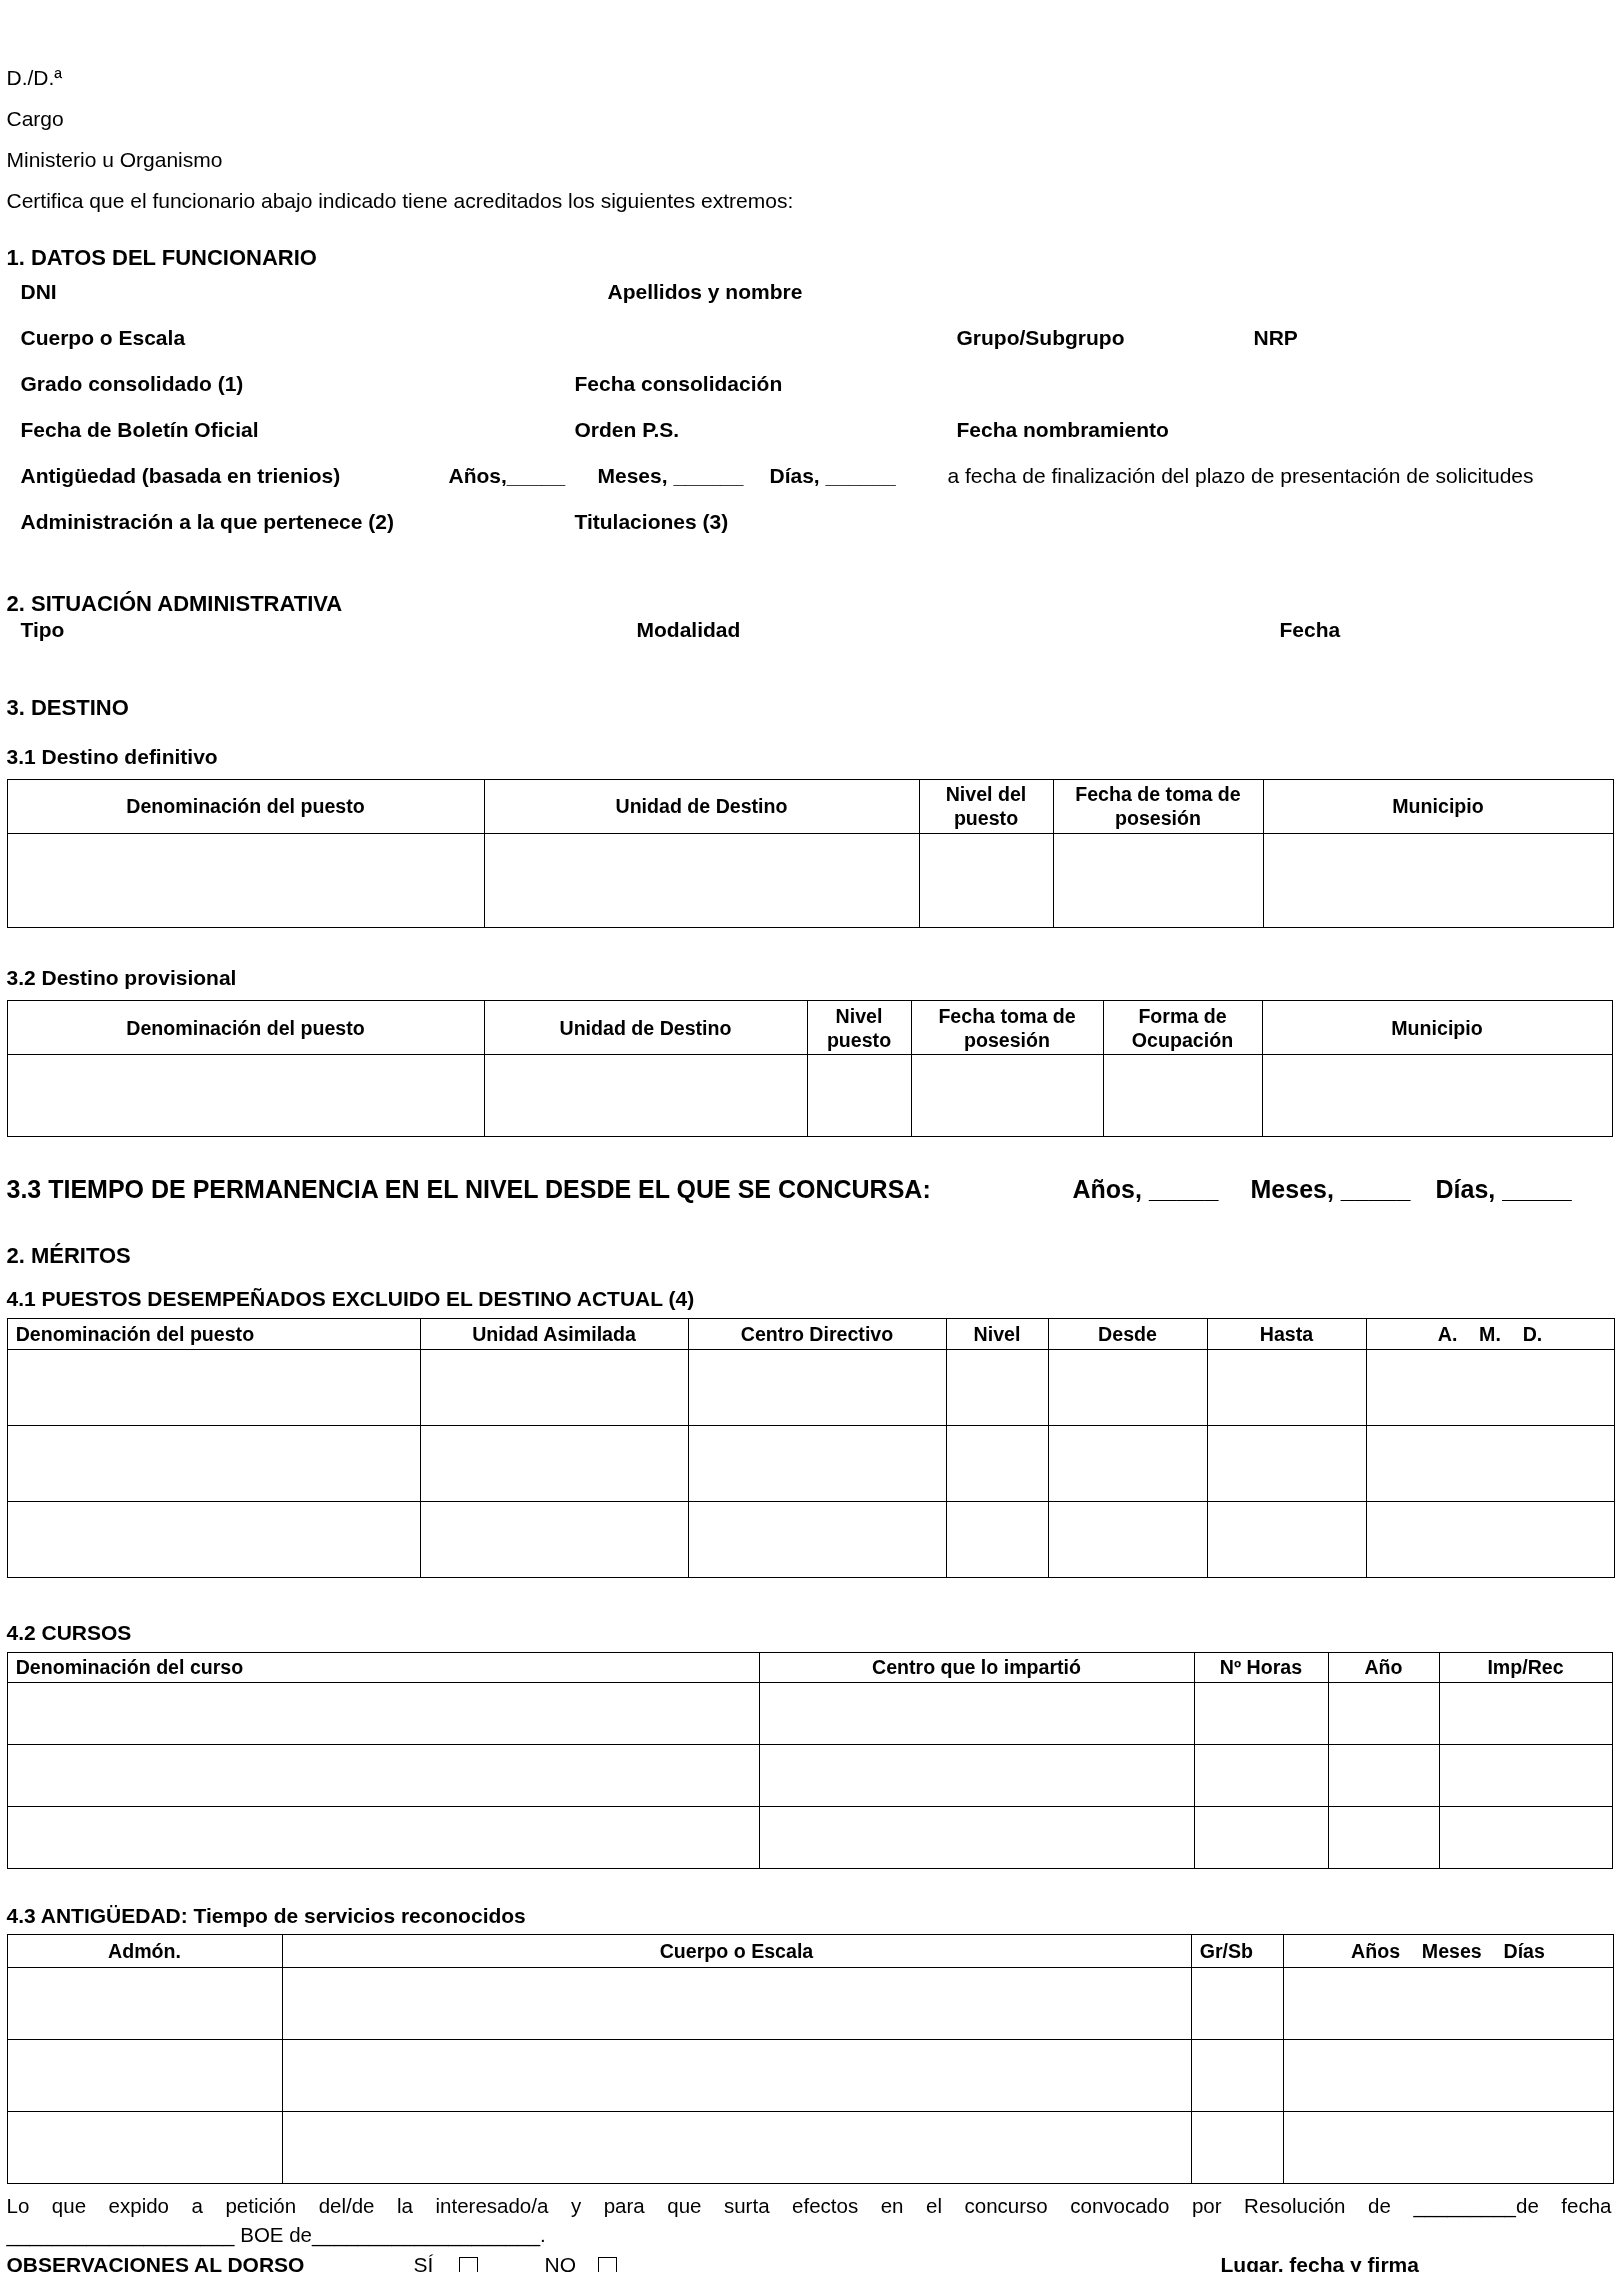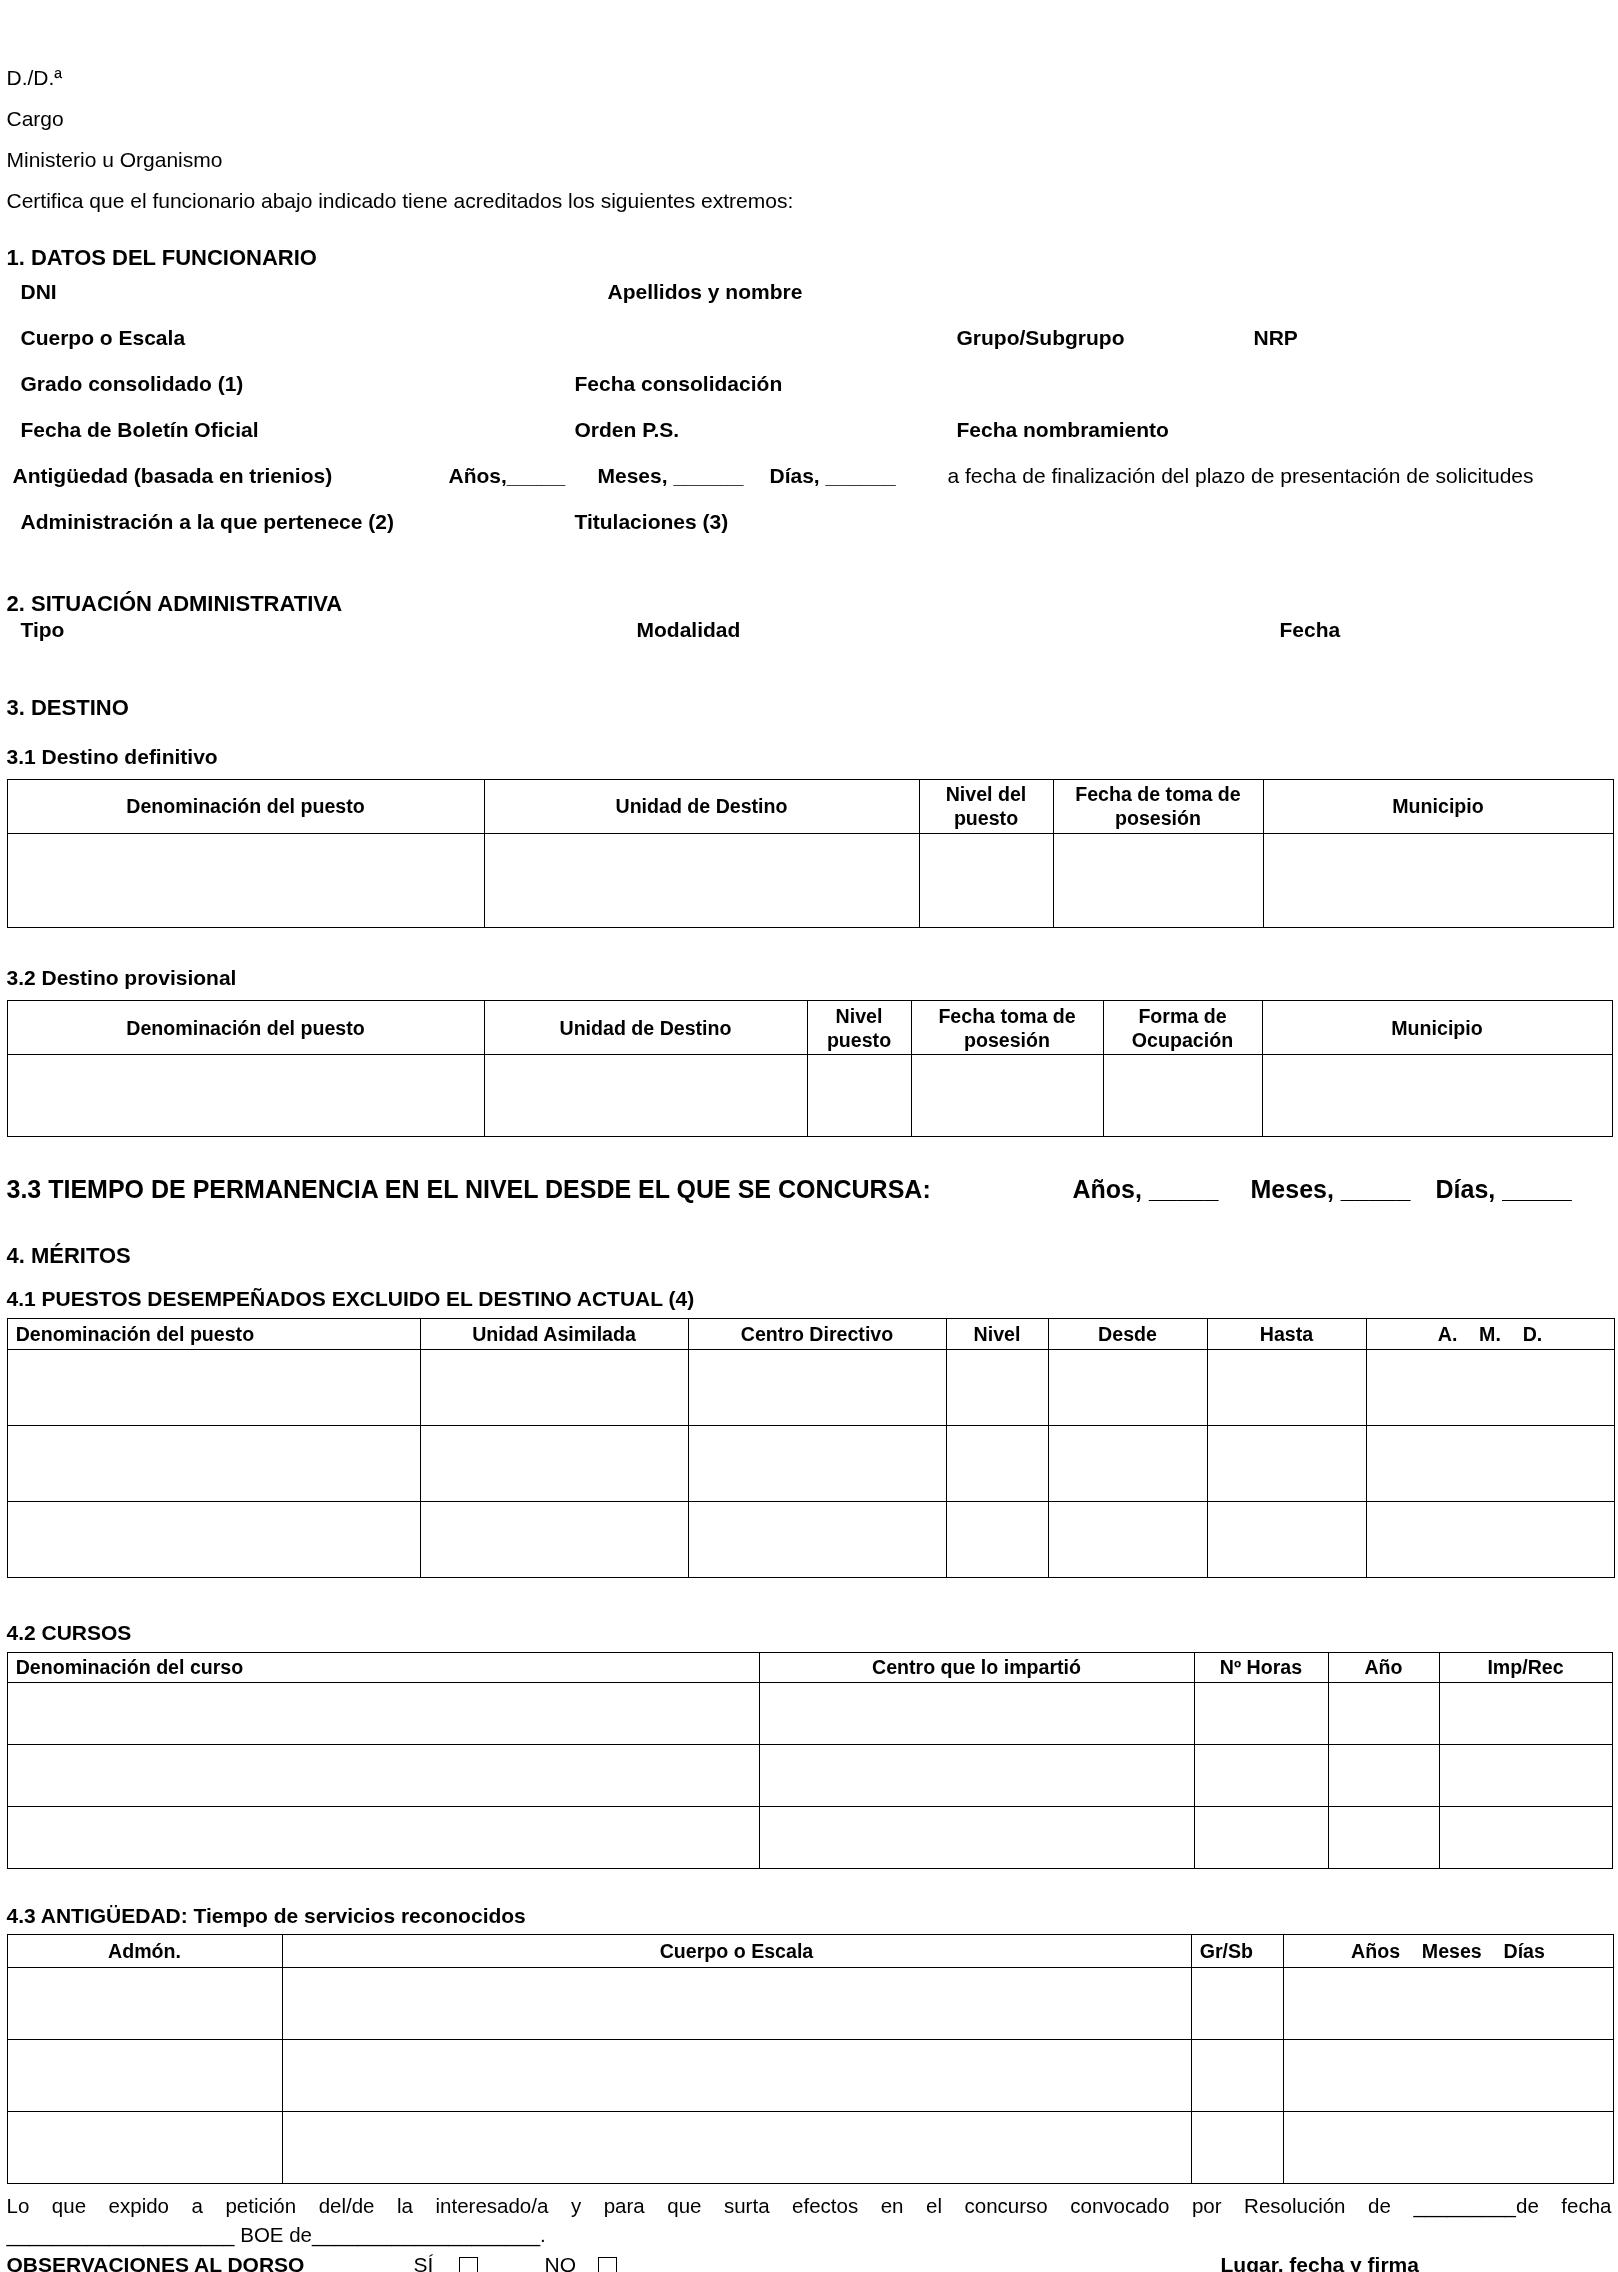--- a/index.html
+++ b/index.html
@@ -87,21 +87,21 @@
     <div class="frow">
       <span class="b" style="left:14px">Grado consolidado (1)</span>
       <span class="b" style="left:568px">Fecha consolidación</span>
     </div>
     <div class="frow">
       <span class="b" style="left:14px">Fecha de Boletín Oficial</span>
       <span class="b" style="left:568px">Orden P.S.</span>
       <span class="b" style="left:950px">Fecha nombramiento</span>
     </div>
     <div class="frow">
-      <span class="b" style="left:6px">Antigüedad (basada en trienios)</span>
+      <span class="b" style="left:14px">Antigüedad (basada en trienios)</span>
       <span class="b" style="left:442px">Años,_____</span>
       <span class="b" style="left:591px">Meses, ______</span>
       <span class="b" style="left:763px">Días, ______</span>
       <span class="n" style="left:941px">a fecha de finalización del plazo de presentación de solicitudes</span>
     </div>
     <div class="frow">
       <span class="b" style="left:14px">Administración a la que pertenece (2)</span>
       <span class="b" style="left:568px">Titulaciones (3)</span>
     </div>
   </div>
@@ -176,21 +176,21 @@
     </tbody>
   </table>
 
   <div class="s33row m-s33">
     <span class="b" style="left:0">3.3 TIEMPO DE PERMANENCIA EN EL NIVEL DESDE EL QUE SE CONCURSA:</span>
     <span class="b" style="left:1066px">Años, _____</span>
     <span class="b" style="left:1244px">Meses, _____</span>
     <span class="b" style="left:1429px">Días, _____</span>
   </div>
 
-  <div class="stitle m-s4title">4. MÉRITOS</div>
+  <div class="stitle m-s4title">2. MÉRITOS</div>
 
   <div class="sub m-s41">4.1 PUESTOS DESEMPEÑADOS EXCLUIDO EL DESTINO ACTUAL (4)</div>
   <table class="t41 m-t41">
     <colgroup>
       <col style="width:413px">
         <col style="width:268px">
         <col style="width:258px">
         <col style="width:102px">
         <col style="width:159px">
         <col style="width:159px">

